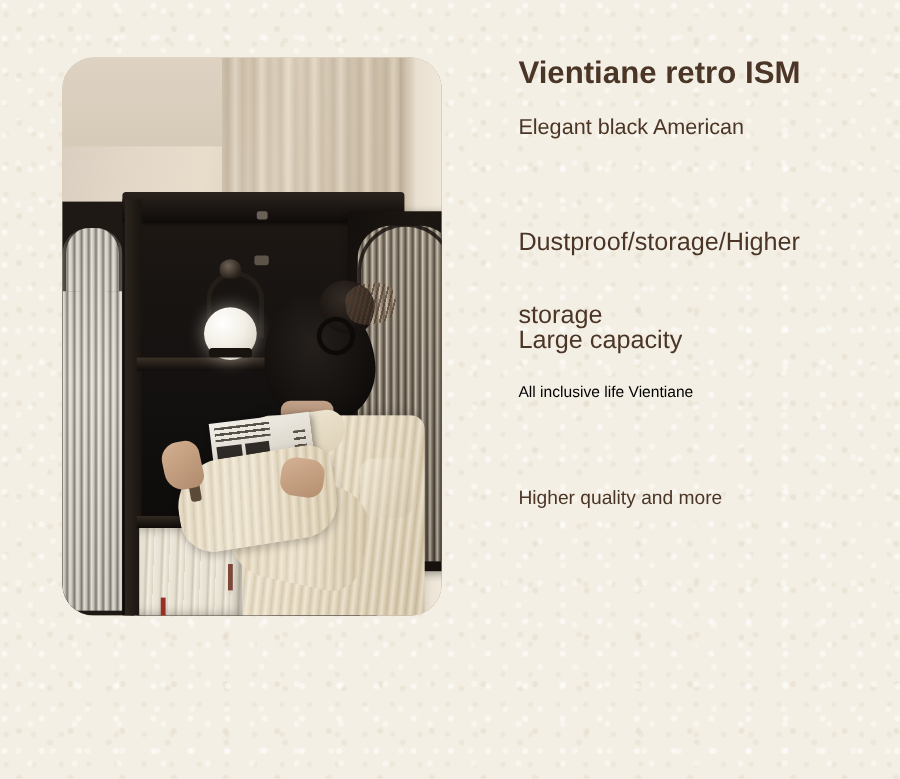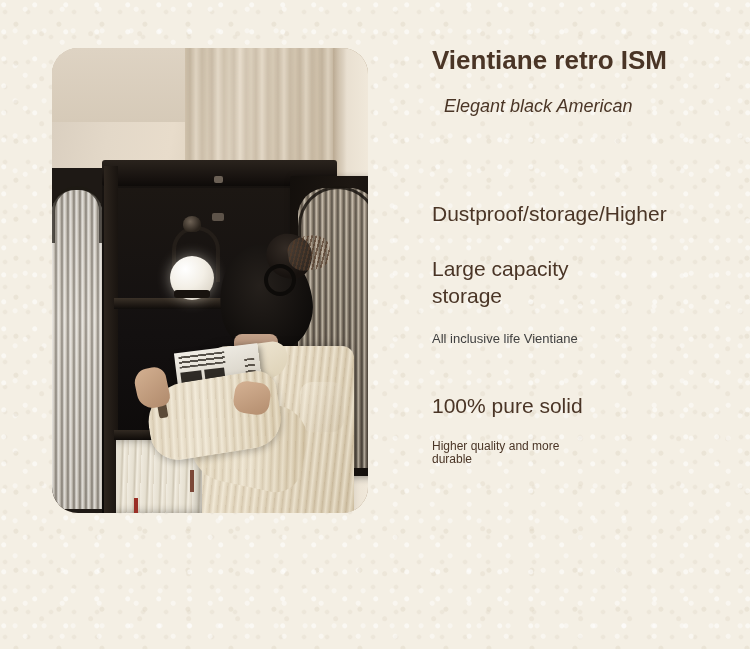--- a/index.html
+++ b/index.html
@@ -319,40 +319,39 @@
     font-size: 26px;
     color: #4a3526;
     line-height: 1.1;
     margin: 0 0 22px 0;
     white-space: nowrap;
   }
   .t-line-lg {
     font-size: 18px;
     color: #4a3526;
     line-height: 1;
-    margin: 12px;
+    margin: 0;
     white-space: nowrap;
-    font-style: italic;
   }
   .t-line-xl {
     font-size: 21px;
     color: #4a3526;
     line-height: 1;
     margin: 0;
     white-space: nowrap;
   }
   .t-small {
     font-size: 13px;
-    color: #404040;
+    color: #000000;
     line-height: 1;
     margin: 0;
     white-space: nowrap;
   }
   .t-med {
-    font-size: 12px;
+    font-size: 16px;
     color: #4a3526;
     line-height: 1.08;
     margin: 0;
   }
   .gap-a { height: 23px; }
   .gap-b { height: 19px; }
   .gap-c { height: 26px; }
   .gap-d { height: 34px; }
   .gap-f { height: 50px; }
   .gap-g { height: 24px; }
@@ -438,28 +437,26 @@
     <h1 class="t-title">Vientiane retro ISM</h1>
 
     <p class="t-line-lg">Elegant black American</p>
     <div class="gap-a"></div>
     <div class="gap-b"></div>
 
     <div class="gap-d"></div>
     <p class="t-line-xl">Dustproof/storage/Higher</p>
 
     <div class="gap-d"></div>
+    <p class="t-line-xl" style="margin-top:6px">storage</p>
     <p class="t-line-xl">Large capacity</p>
-    <p class="t-line-xl" style="margin-top:6px">storage</p>
 
     <div class="gap-c"></div>
     <p class="t-small">All inclusive life Vientiane</p>
 
     <div class="gap-f"></div>
-    <p class="t-line-xl">100% pure solid</p>
 
     <div class="gap-g"></div>
     <p class="t-med"><span>Higher quality and more</span></p>
-    <p class="t-med">durable</p>
 
   </div>
 
 </div>
 
 </body></html>

